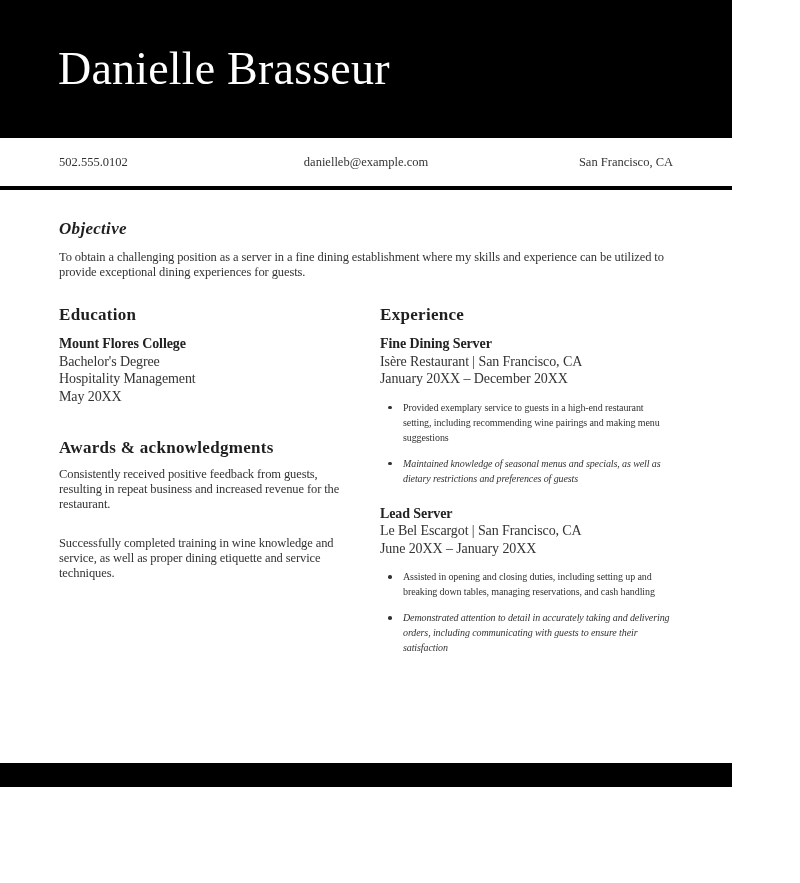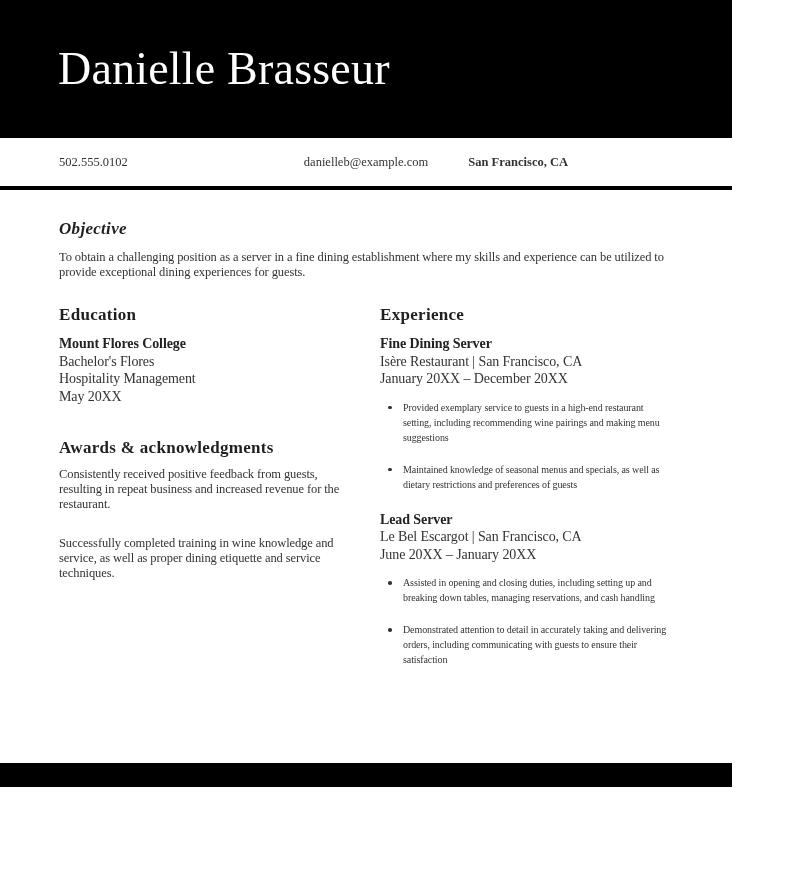--- a/index.html
+++ b/index.html
@@ -35,21 +35,21 @@
     height: 52px;
     display: flex;
     align-items: center;
     padding: 0 59px;
     border-bottom: 4px solid #000000;
     font-size: 12.5px;
     color: #333333;
   }
   .contact-bar .cell { flex: 1; }
   .contact-bar .cell.center { text-align: center; }
-  .contact-bar .cell.right { text-align: left; font-weight: bold; }
+  .contact-bar .cell.right { text-align: right; }
 
   
   .content { padding: 0 59px; }
 
   h2.section-heading {
     font-size: 17px;
     font-weight: bold;
     color: #1f1f1f;
     line-height: 20px;
     letter-spacing: 0.3px;
@@ -92,21 +92,21 @@
     list-style: none;
     margin-top: 12px;
   }
   ul.bullets li {
     position: relative;
     padding-left: 23px;
     font-size: 10px;
     line-height: 15px;
     letter-spacing: -0.1px;
   }
-  ul.bullets li + li { margin-top: 17px; }
+  ul.bullets li + li { margin-top: 11px; font-style: italic; }
   ul.bullets li::before {
     content: "";
     position: absolute;
     left: 8px;
     top: 6px;
     width: 3.5px;
     height: 3.5px;
     border-radius: 50%;
     background: #333333;
   }
@@ -142,21 +142,21 @@
       <h2 class="section-heading">Objective</h2>
       <p>To obtain a challenging position as a server in a fine dining establishment where my skills and experience can be utilized to provide exceptional dining experiences for guests.</p>
     </div>
 
     <div class="columns">
 
       <div class="col-left">
         <h2 class="section-heading">Education</h2>
         <div class="entry">
           <div class="line bold">Mount Flores College</div>
-          <div class="line">Bachelor's Flores</div>
+          <div class="line">Bachelor's Degree</div>
           <div class="line">Hospitality Management</div>
           <div class="line">May 20XX</div>
         </div>
 
         <h2 class="section-heading awards-heading">Awards &amp; acknowledgments</h2>
         <p class="award">Consistently received positive feedback from guests, resulting in repeat business and increased revenue for the restaurant.</p>
         <p class="award">Successfully completed training in wine knowledge and service, as well as proper dining etiquette and service techniques.</p>
       </div>
 
       <div class="col-right">

